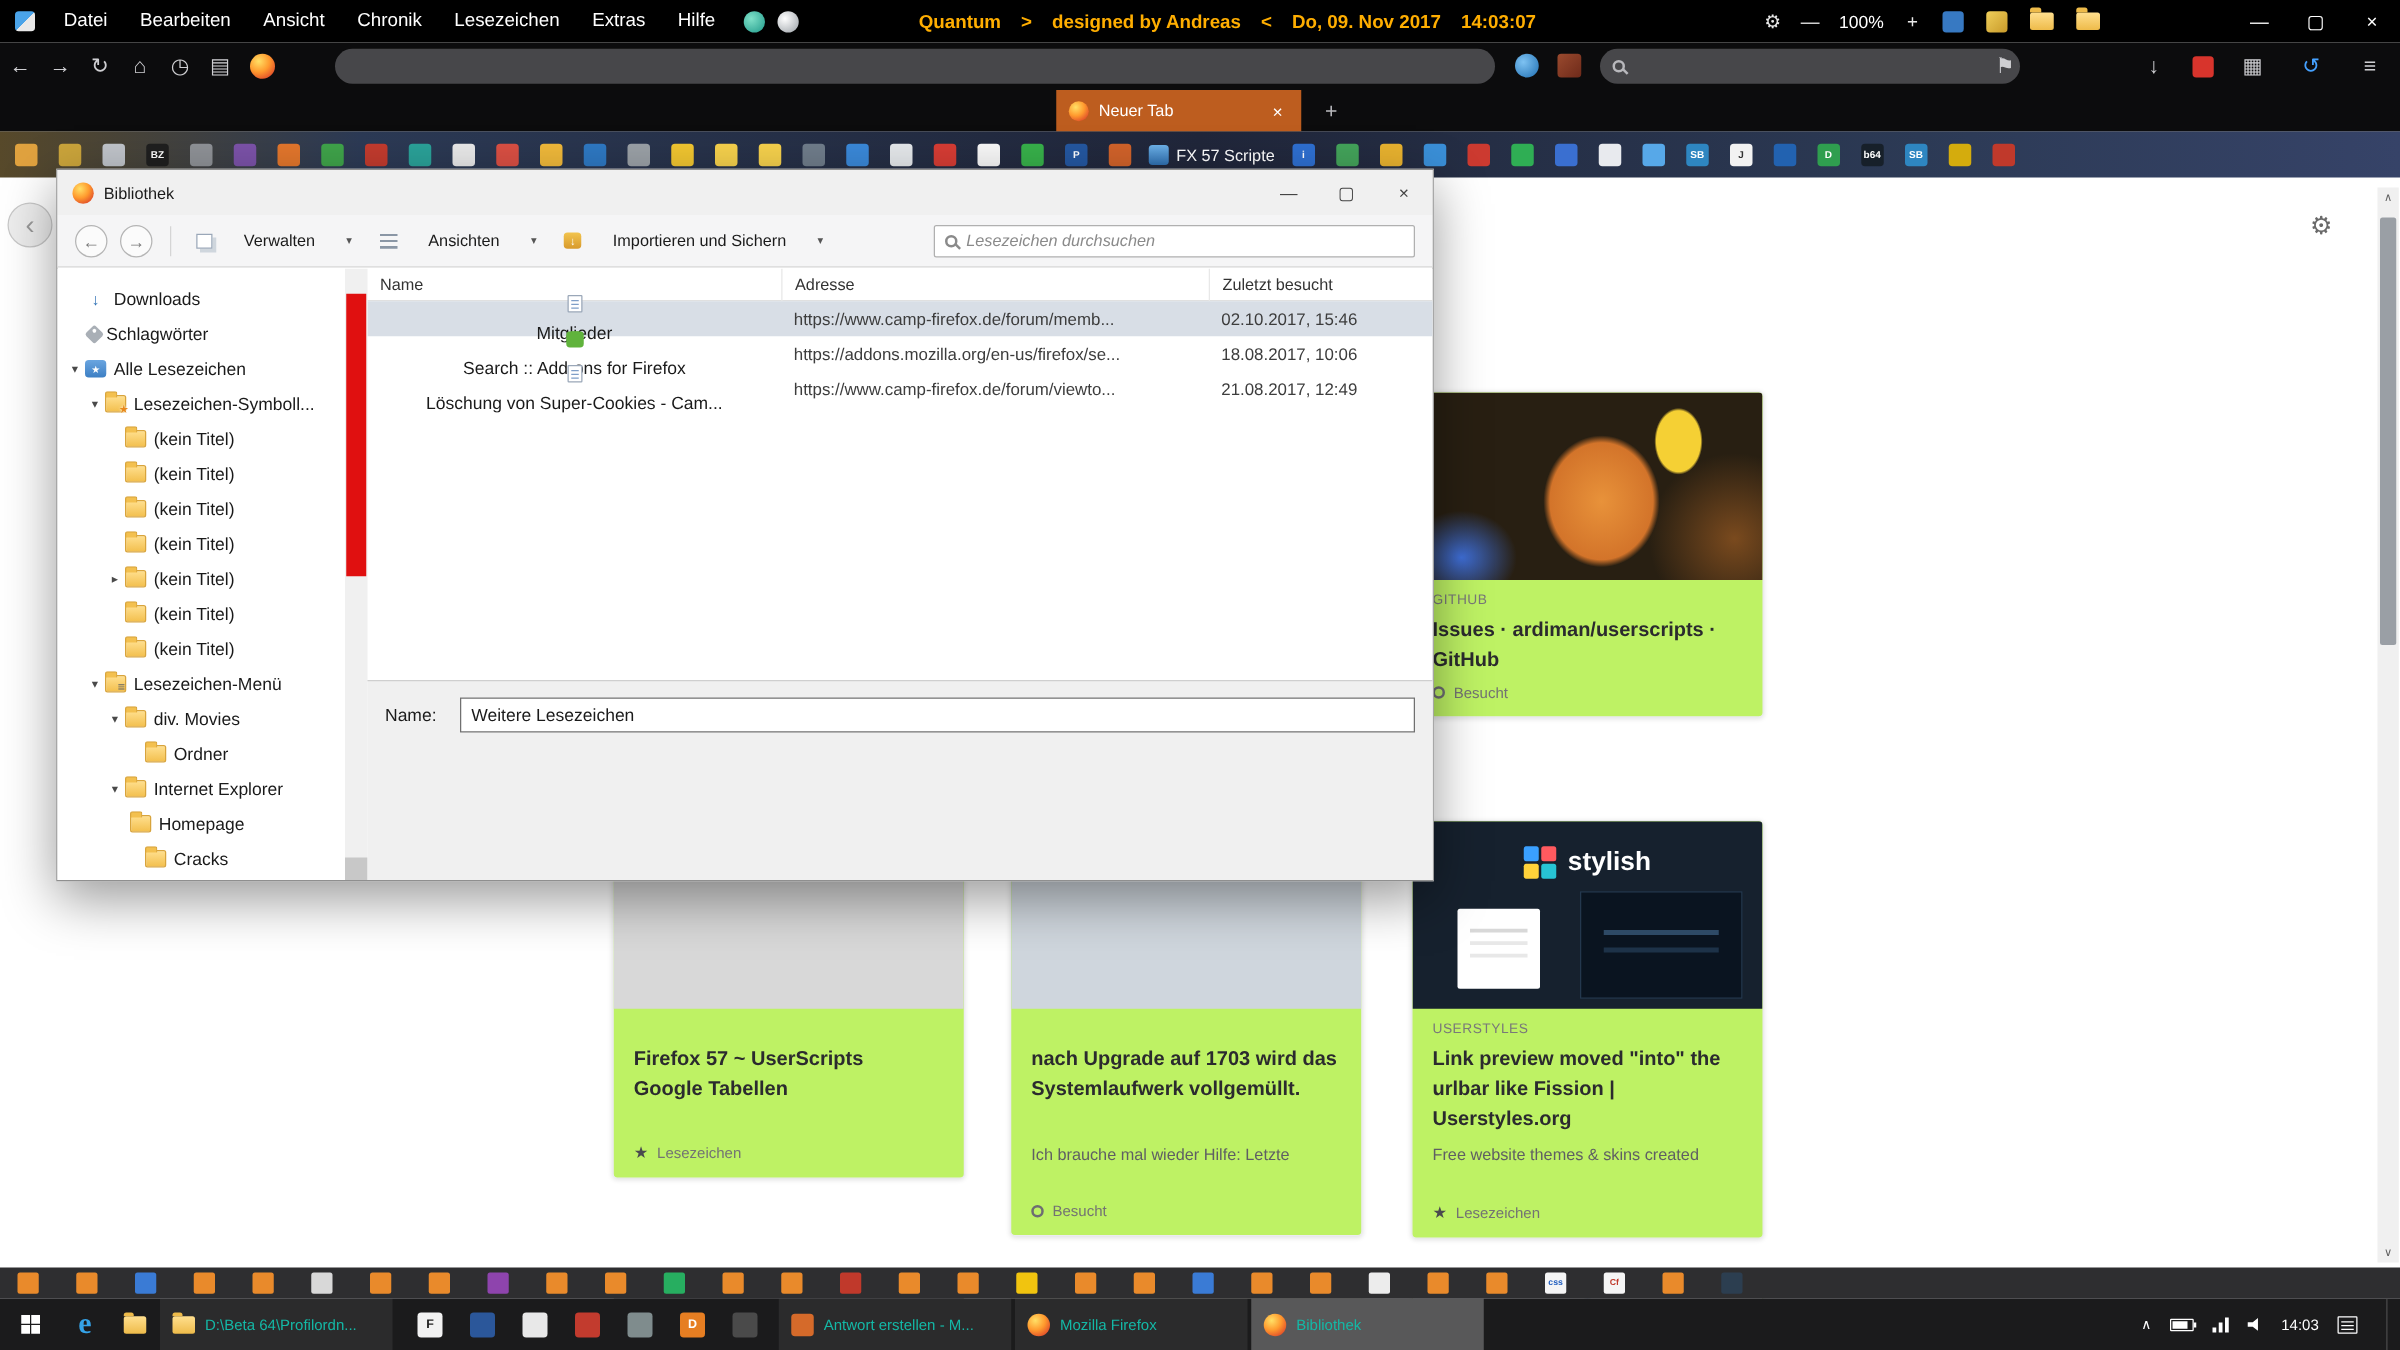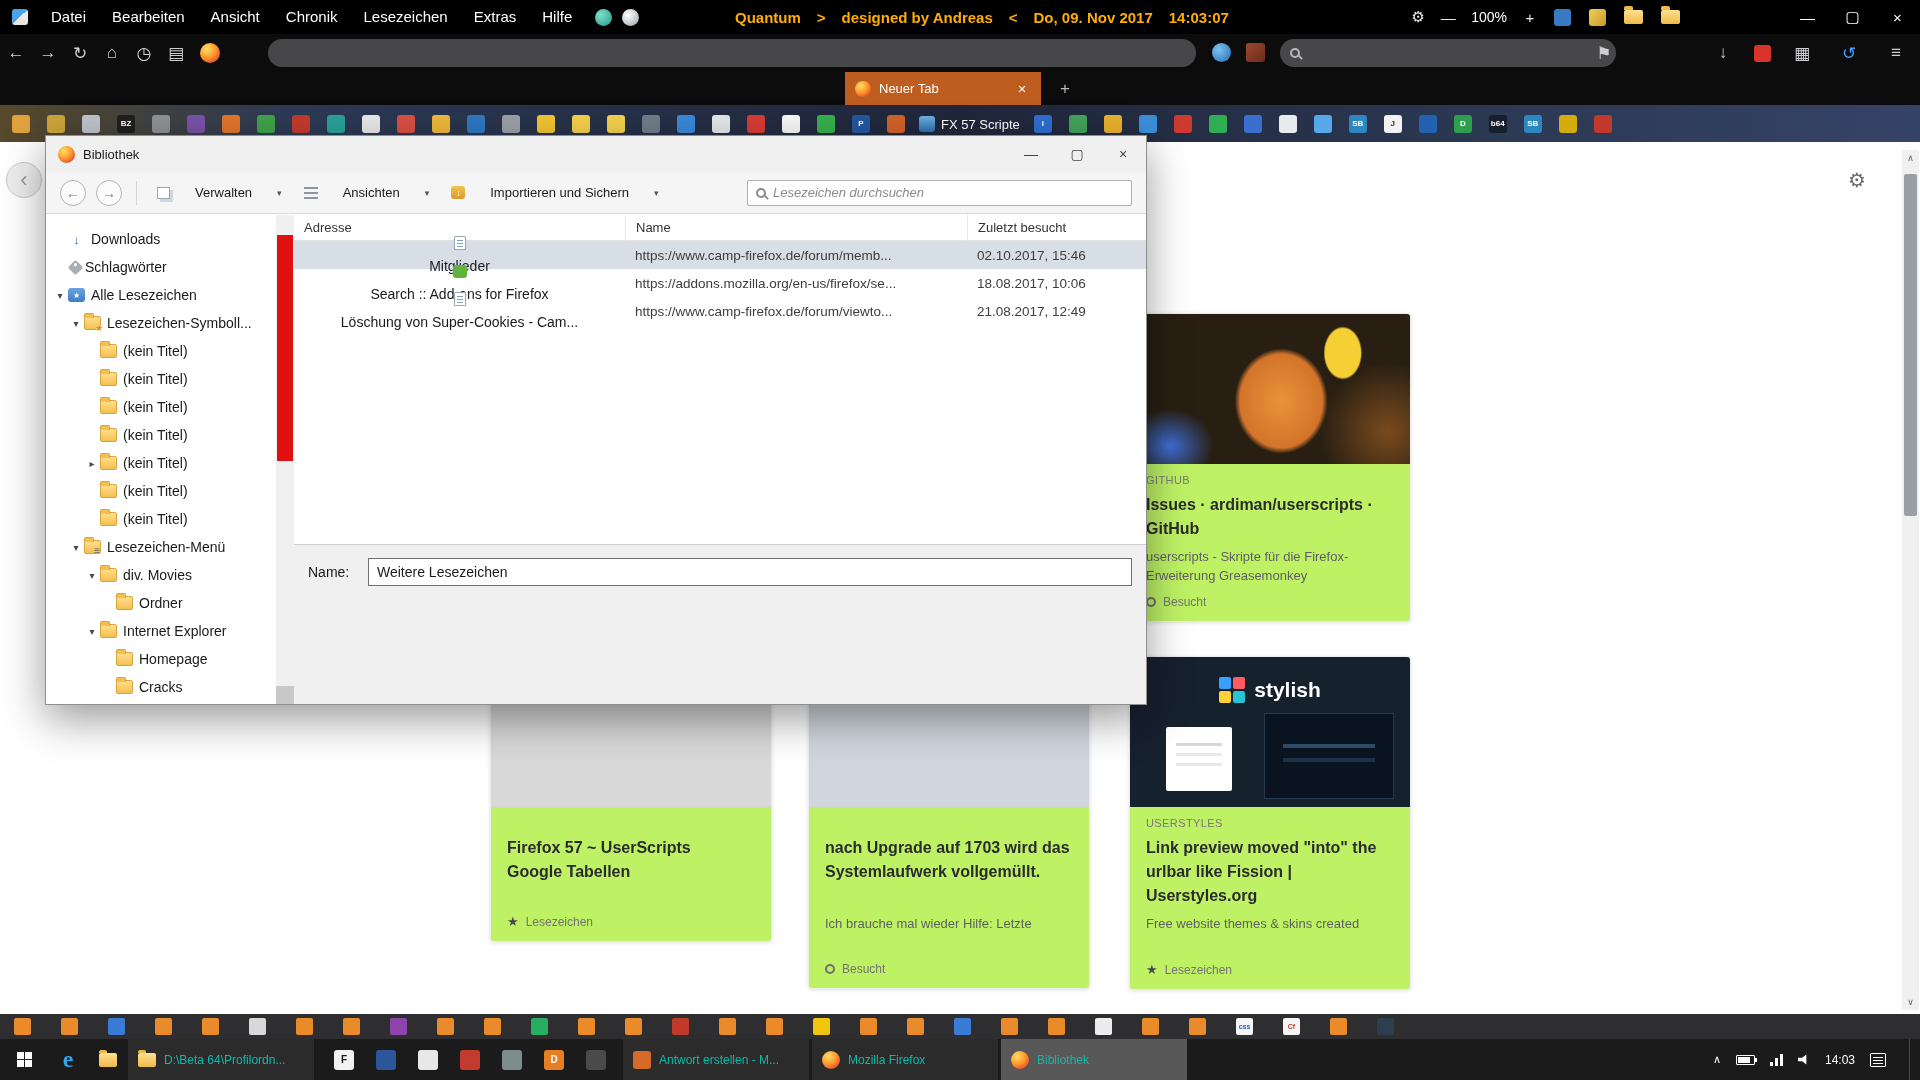--- a/index.html
+++ b/index.html
@@ -428,21 +428,20 @@
 
 <div id="content">
   <span class="ghost-back">‹</span>
   <span class="page-gear">⚙</span>
 
   <div class="tile" style="left:1129px;top:171px;">
     <div class="tile-img img-goku"></div>
     <div class="tile-body">
       <div class="kicker">GITHUB</div>
       <div class="tile-title">Issues · ardiman/userscripts · GitHub</div>
-      <div class="tile-desc">userscripts - Skripte für die Firefox-Erweiterung Greasemonkey</div>
       <div class="tile-foot">
         <span class="visited-dot"></span>
         <span>Besucht</span>
       </div>
     </div>
   </div>
 
   <div class="tile tall" style="left:490px;top:514px;">
     <div class="tile-img" style="background:#d8d8d8;"></div>
     <div class="tile-body">
@@ -653,42 +652,42 @@
           <span class="ticon ic-folder"></span>
           <span>Ordner</span>
         </div>
 
         <div class="tree-row" style="padding-left: 38px;">
           <span class="tw">▾</span>
           <span class="ticon ic-folder"></span>
           <span>Internet Explorer</span>
         </div>
 
-        <div class="tree-row" style="padding-left: 54px;">
+        <div class="tree-row" style="padding-left: 42px;">
           <span class="tw"></span>
           <span class="ticon ic-folder"></span>
           <span>Homepage</span>
         </div>
 
         <div class="tree-row" style="padding-left: 54px;">
           <span class="tw"></span>
           <span class="ticon ic-folder"></span>
           <span>Cracks</span>
         </div>
       </div>
 
     <div class="lw-sidescroll">
       <div class="red-thumb"></div>
       <div class="side-btn"></div>
     </div>
 
     <div class="lw-right">
       <div class="grid-cols lw-thead">
+        <div>Name</div>
         <div>Adresse</div>
-        <div>Name</div>
         <div>Zuletzt besucht</div>
       </div>
       <div>
 
           <div class="grid-cols lw-row selected">
             <div class="cell-name">
               <span class="ic-page"></span>
               <span>Mitglieder</span>
             </div>
             <div class="cell-addr">https://www.camp-firefox.de/forum/memb...</div>

